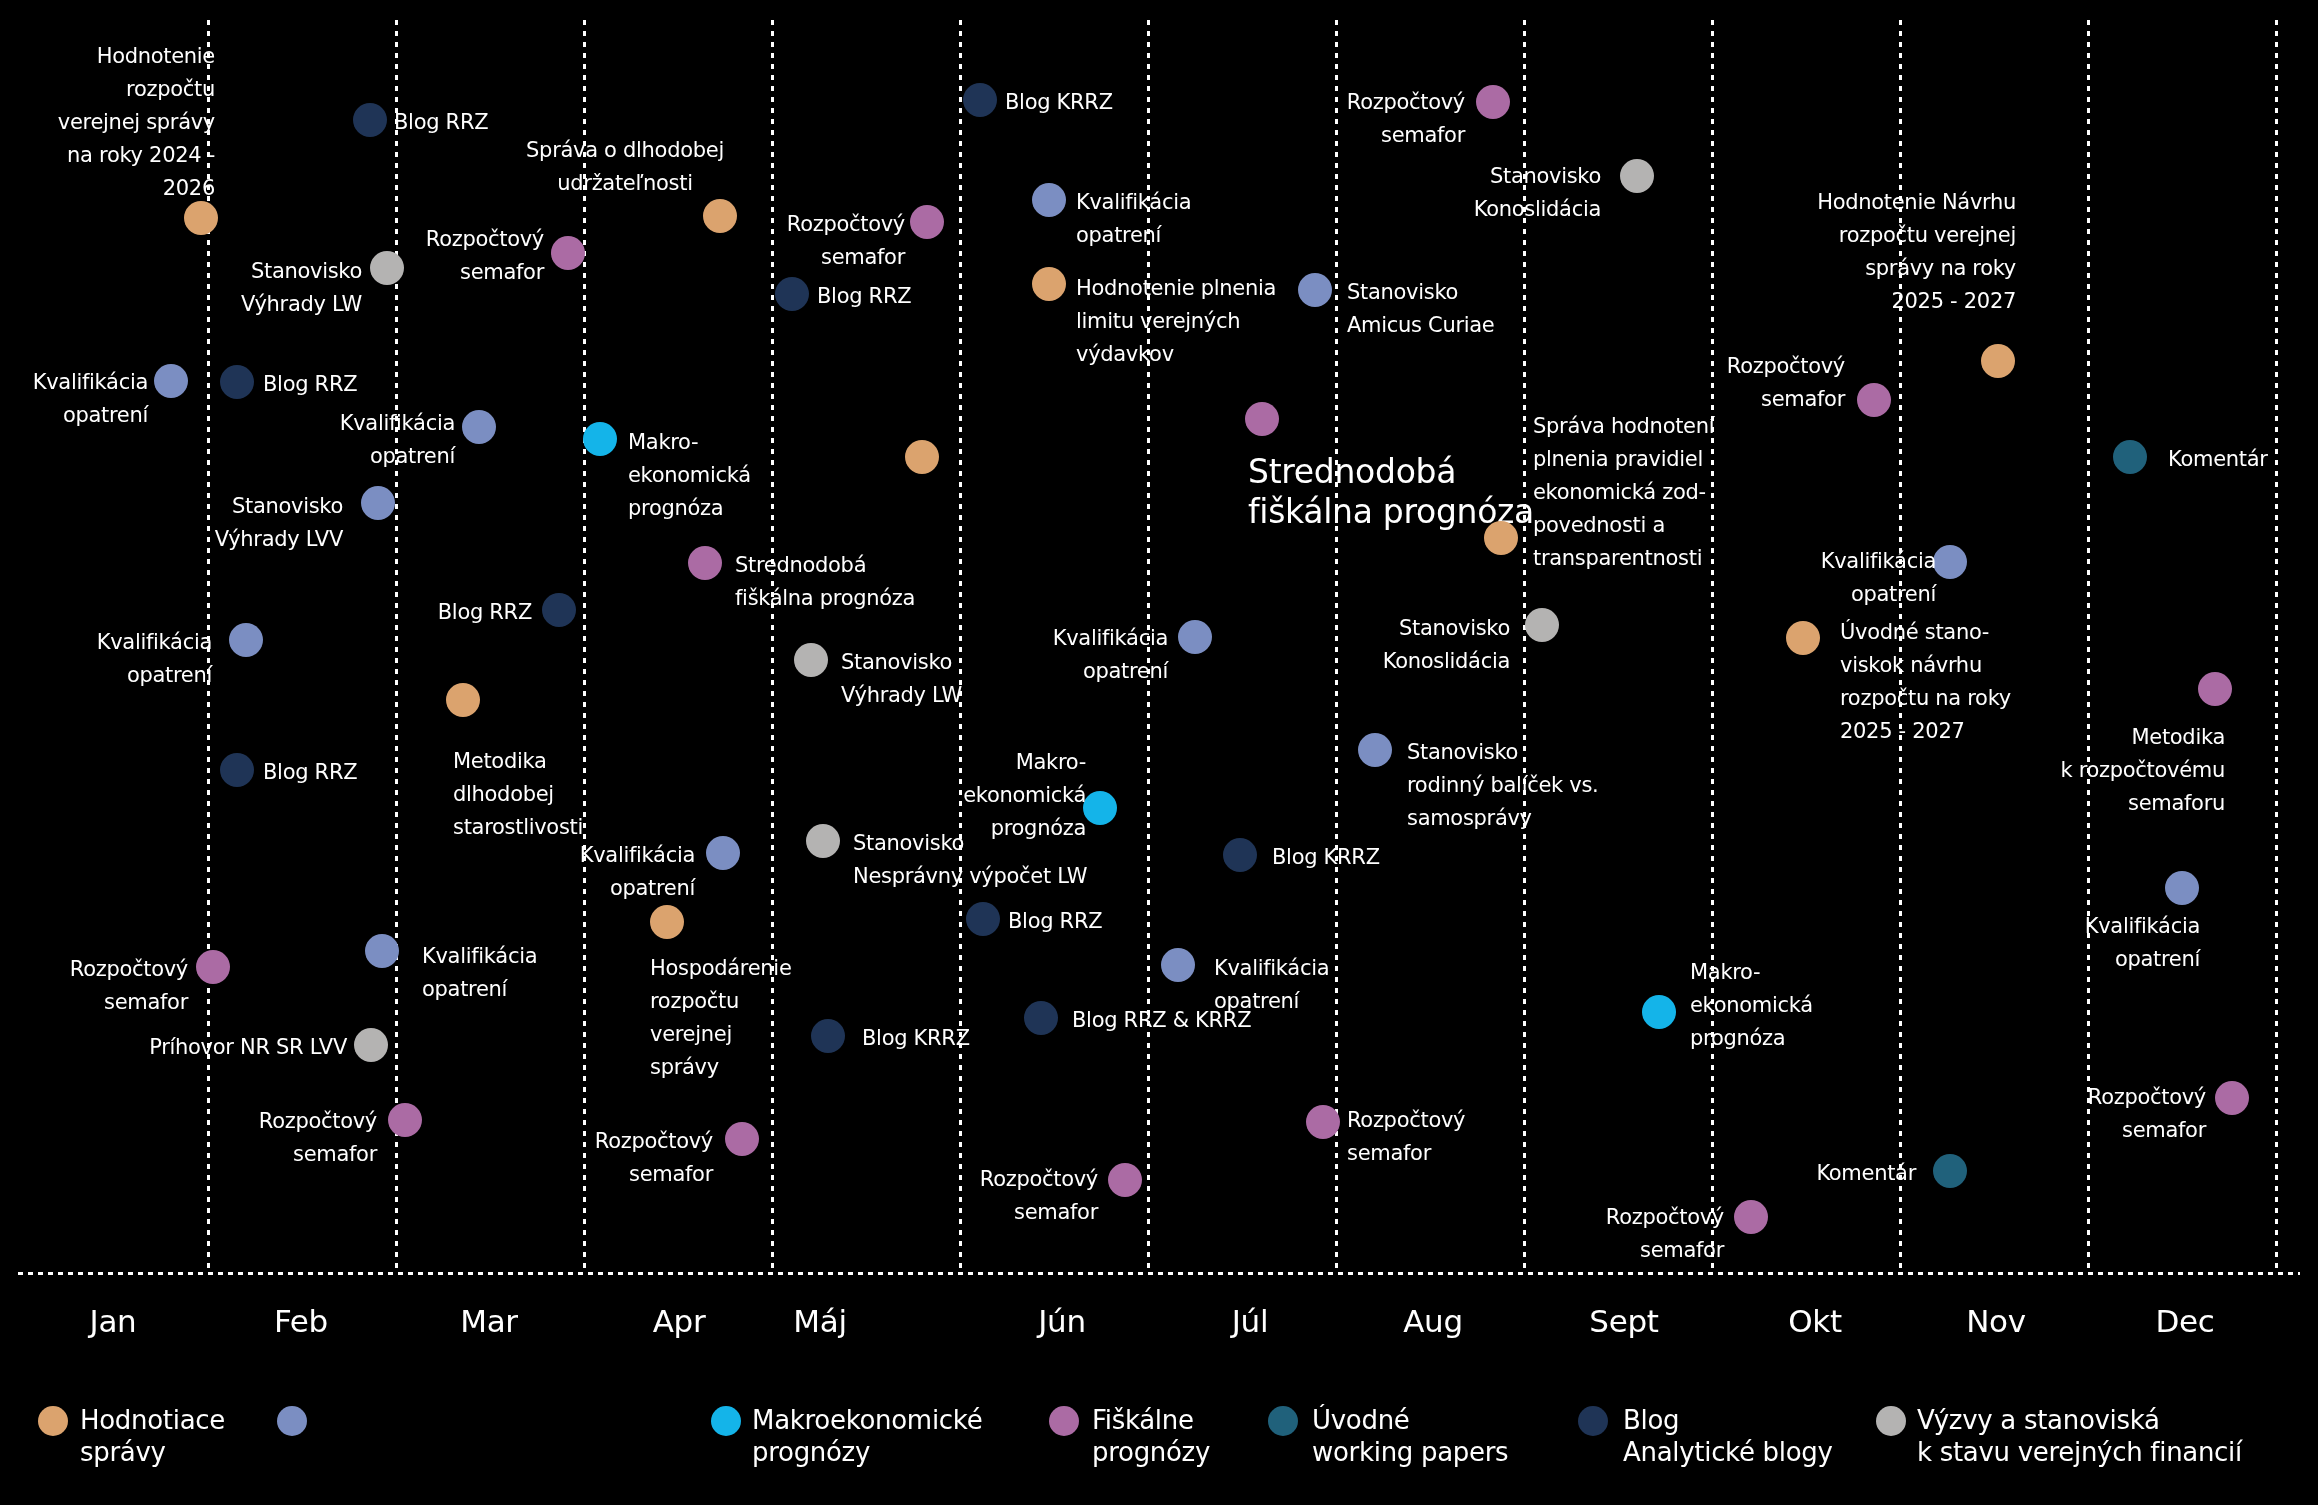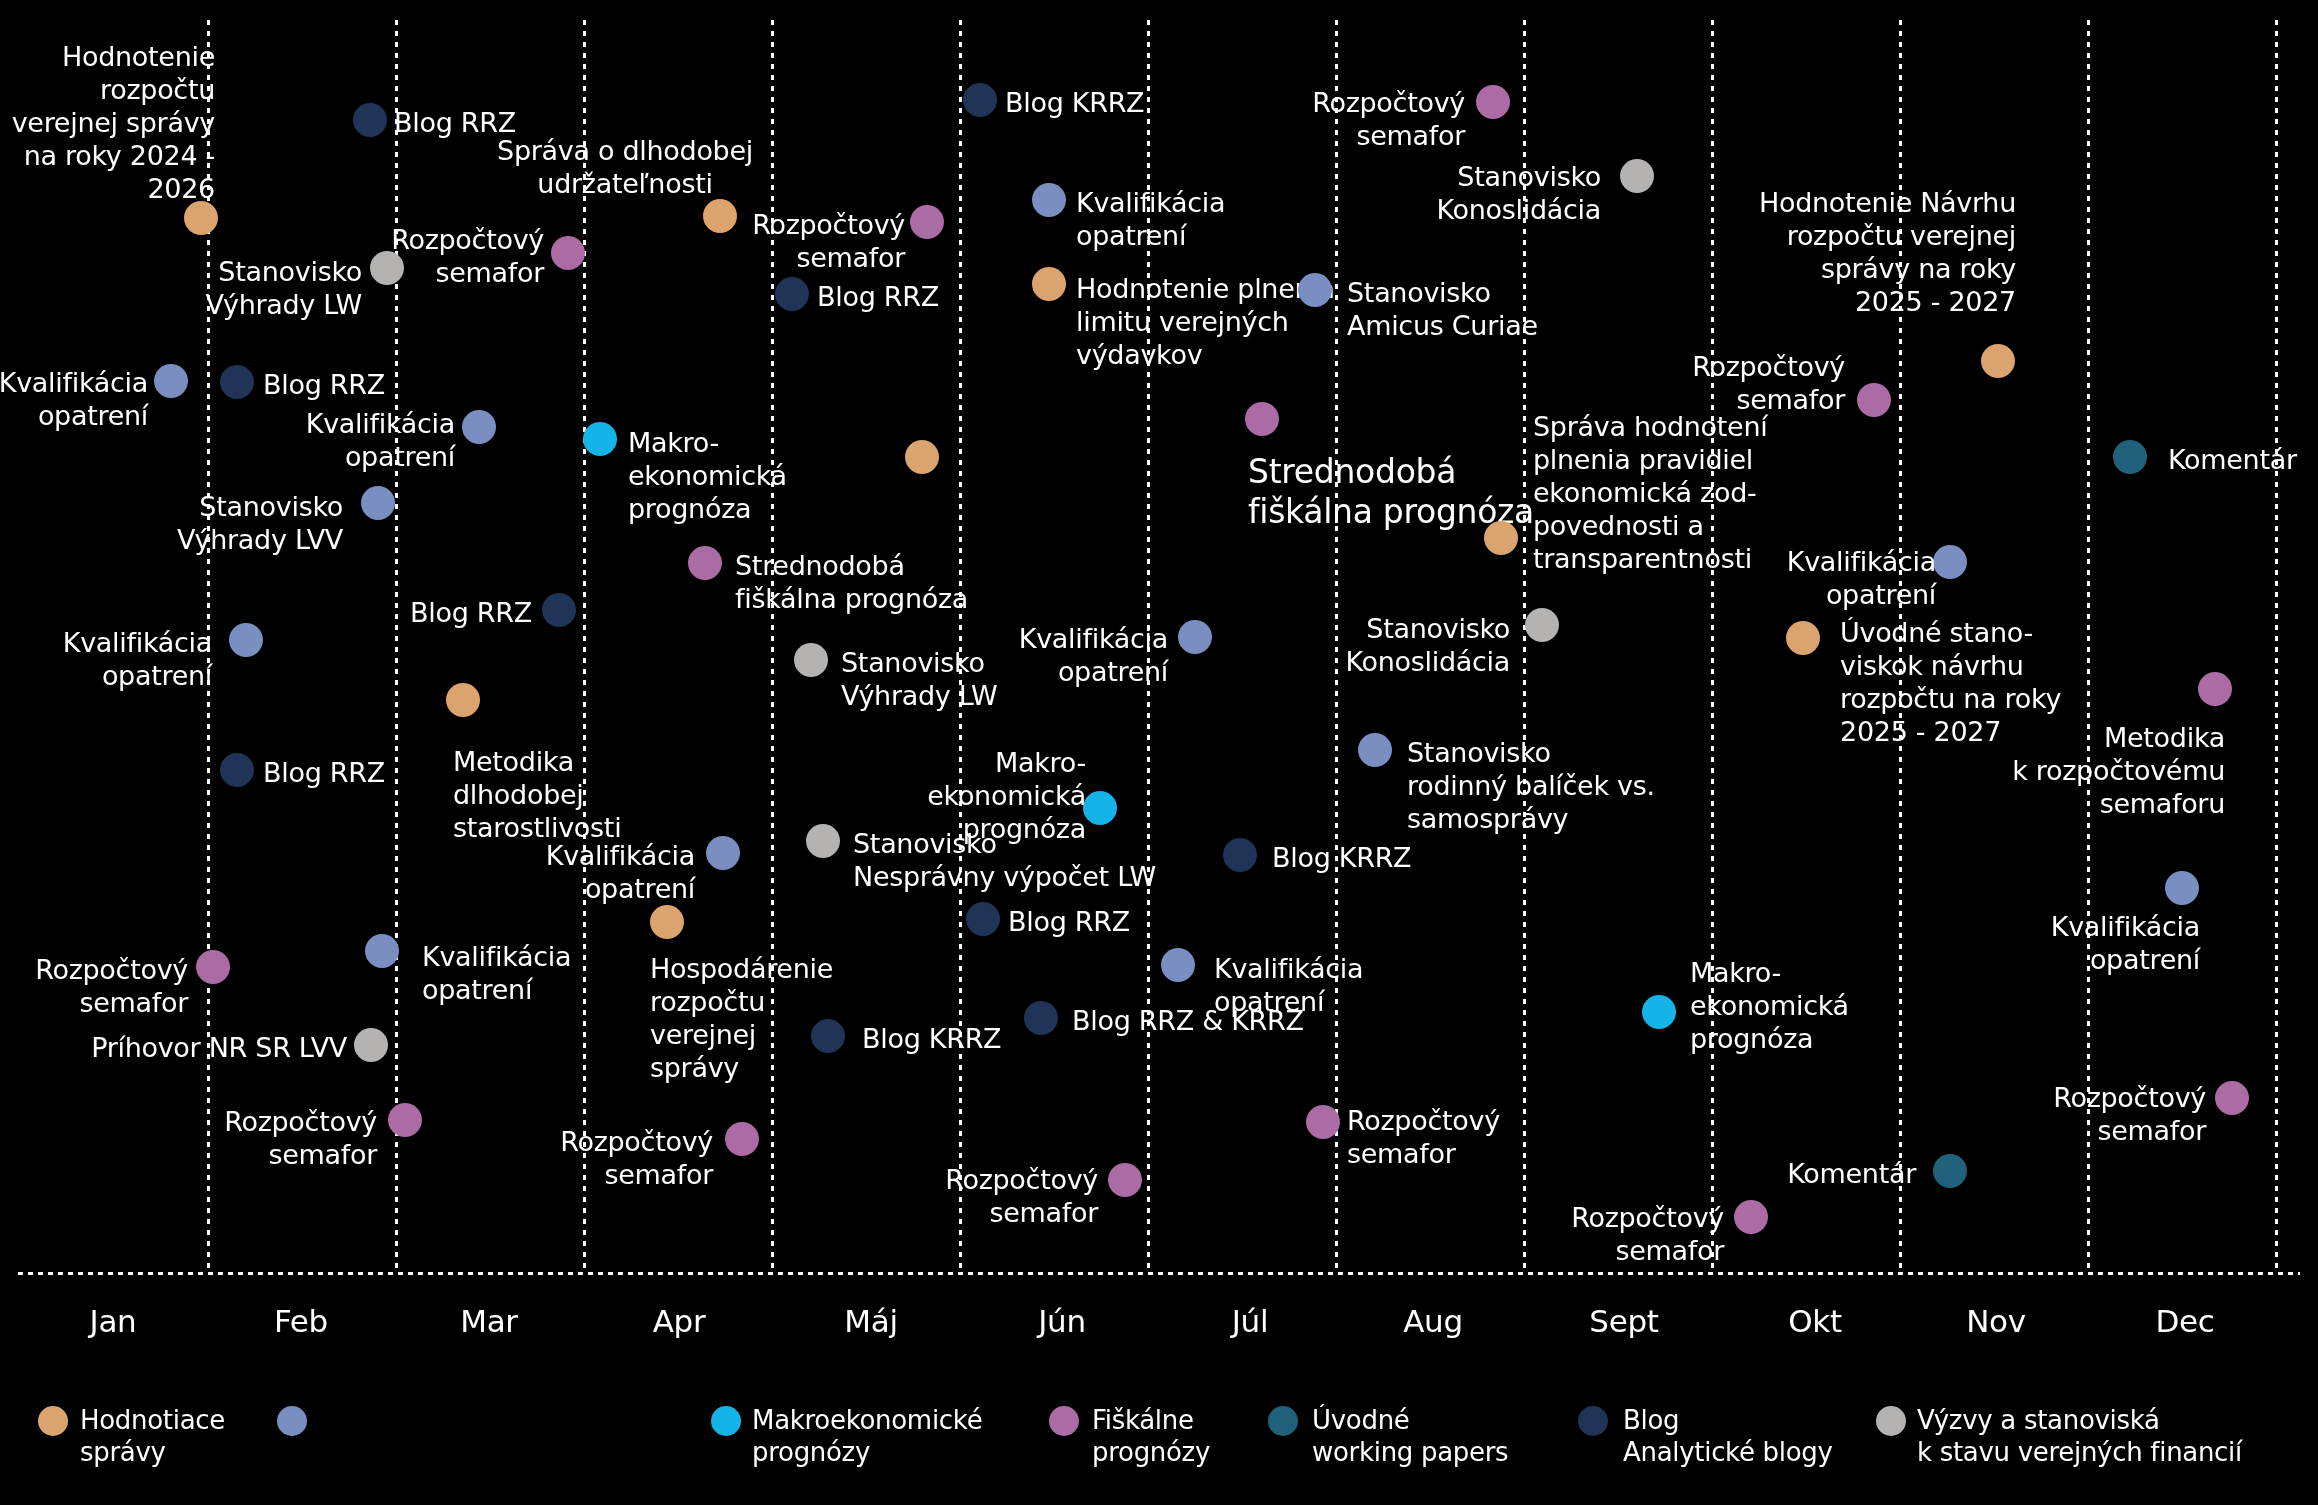--- a/index.html
+++ b/index.html
@@ -3,21 +3,21 @@
 <meta charset="utf-8">
 <style>
   html,body{margin:0;padding:0;background:#000;}
   .chart{position:relative;width:2318px;height:1505px;background:#000;overflow:hidden;
          font-family:"DejaVu Sans","Liberation Sans",sans-serif;color:#fff;}
   .vline{position:absolute;width:3px;top:20px;
          background-image:repeating-linear-gradient(to bottom,#fff 0 5px,transparent 5px 11px);}
   .hline{position:absolute;height:3px;
          background-image:repeating-linear-gradient(to right,#fff 0 5px,transparent 5px 10px);}
   .dot{position:absolute;width:34px;height:34px;border-radius:50%;transform:translate(-50%,-50%);}
-  .evlabel{position:absolute;font-size:27px;line-height:33px;letter-spacing:-0.3px;
+  .evlabel{position:absolute;font-size:21px;line-height:33px;letter-spacing:-0.3px;
            font-weight:500;white-space:nowrap;}
   .evlabel.lg{font-size:33px;line-height:40px;}
   .align-right{text-align:right;}
   .align-left{text-align:left;}
   .align-center{text-align:center;transform:translateX(-50%);}
   .month{position:absolute;font-size:31px;font-weight:500;transform:translateX(-50%);
          letter-spacing:-0.3px;}
   .legend-swatch{position:absolute;width:30px;height:30px;border-radius:50%;
                  transform:translate(-50%,-50%);}
   .legend-label{position:absolute;font-size:26px;line-height:32px;letter-spacing:-0.3px;
@@ -37,21 +37,21 @@
     <div class="vline" style="left: 1523px; top: 20px; height: 1252px;"></div>
     <div class="vline" style="left: 1711px; top: 20px; height: 1252px;"></div>
     <div class="vline" style="left: 1899px; top: 20px; height: 1252px;"></div>
     <div class="vline" style="left: 2087px; top: 20px; height: 1252px;"></div>
     <div class="vline" style="left: 2275px; top: 20px; height: 1252px;"></div>
     <div class="hline" style="left: 18px; width: 2282px; top: 1272px;"></div>
     <div class="month" style="left: 113px; top: 1303px;">Jan</div>
     <div class="month" style="left: 301px; top: 1303px;">Feb</div>
     <div class="month" style="left: 489px; top: 1303px;">Mar</div>
     <div class="month" style="left: 679px; top: 1303px;">Apr</div>
-    <div class="month" style="left: 871px; top: 1303px; text-align: right;">Máj</div>
+    <div class="month" style="left: 820px; top: 1303px; text-align: right;">Máj</div>
     <div class="month" style="left: 1062px; top: 1303px;">Jún</div>
     <div class="month" style="left: 1250px; top: 1303px;">Júl</div>
     <div class="month" style="left: 1433px; top: 1303px;">Aug</div>
     <div class="month" style="left: 1624px; top: 1303px;">Sept</div>
     <div class="month" style="left: 1815px; top: 1303px;">Okt</div>
     <div class="month" style="left: 1996px; top: 1303px;">Nov</div>
     <div class="month" style="left: 2185px; top: 1303px;">Dec</div>
     <div class="dot" style="left: 201px; top: 218px; background: rgb(219, 163, 110);"></div>
     <div class="evlabel align-right" style="right: 2103px; top: 40px;">
       <div>Hodnotenie</div>

